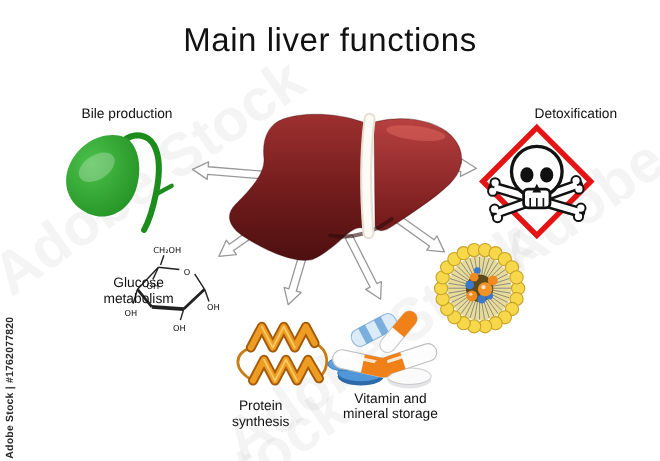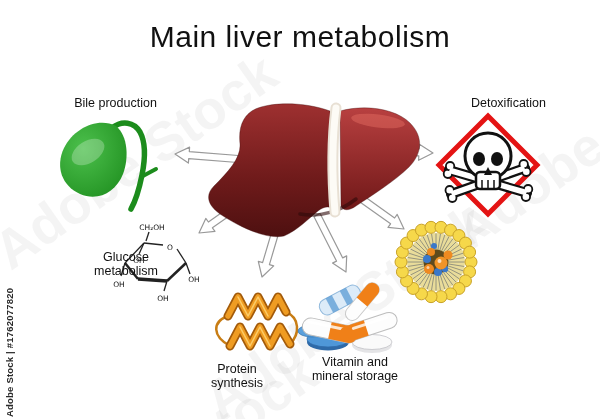--- a/index.html
+++ b/index.html
@@ -8,21 +8,21 @@
     font-family:"Liberation Sans","DejaVu Sans",sans-serif;color:var(--text-color,#1a1a1a);
   }
   .title{
     position:absolute;left:0;top:20px;width:600px;text-align:center;
     font-size:30px;font-weight:500;letter-spacing:.5px;margin:0;color:#111;
   }
   .fn-label{
     position:absolute;text-align:center;font-size:12.5px;line-height:1.15;color:#111;
   }
   .lbl-bile{left:48px;top:96px;width:135px;}
-  .lbl-detox{left:441px;top:96px;width:135px;}
+  .lbl-detox{left:426px;top:96px;width:135px;text-align:right;}
   .lbl-glucose{left:42px;top:250px;width:80px;margin-left:44px;}
   .lbl-fat{left:477px;top:251px;width:80px;}
   .lbl-protein{left:197px;top:362px;width:80px;}
   .lbl-vitamin{left:305px;top:355px;width:100px;}
   .art{position:absolute;left:0;top:0;}
   .wm{
     position:absolute;font-size:54px;font-weight:bold;white-space:nowrap;
     color:rgba(165,165,165,0.12);transform:rotate(-35deg);pointer-events:none;
   }
   .wm1{left:-30px;top:130px;}
@@ -39,21 +39,21 @@
 </head>
 <body>
 
 <div class="stage">
 
   <div class="wm wm1">Adobe Stock</div>
   <div class="wm wm2">Adobe Stock</div>
   <div class="wm wm3">Adobe Stock</div>
   <div class="wm wm4">Adobe Stock</div>
 
-  <h1 class="title">Main liver metabolism</h1>
+  <h1 class="title">Main liver functions</h1>
 
   <svg class="art" width="600" height="419" viewBox="0 0 600 419">
     <defs>
       <linearGradient id="gLobeL" x1="0" y1="0" x2="0" y2="1">
         <stop offset="0" stop-color="#9e3030"></stop>
         <stop offset="0.55" stop-color="#701b1b"></stop>
         <stop offset="1" stop-color="#4e1010"></stop>
       </linearGradient>
       <linearGradient id="gLobeR" x1="0" y1="0" x2="0" y2="1">
         <stop offset="0" stop-color="#b84040"></stop>

